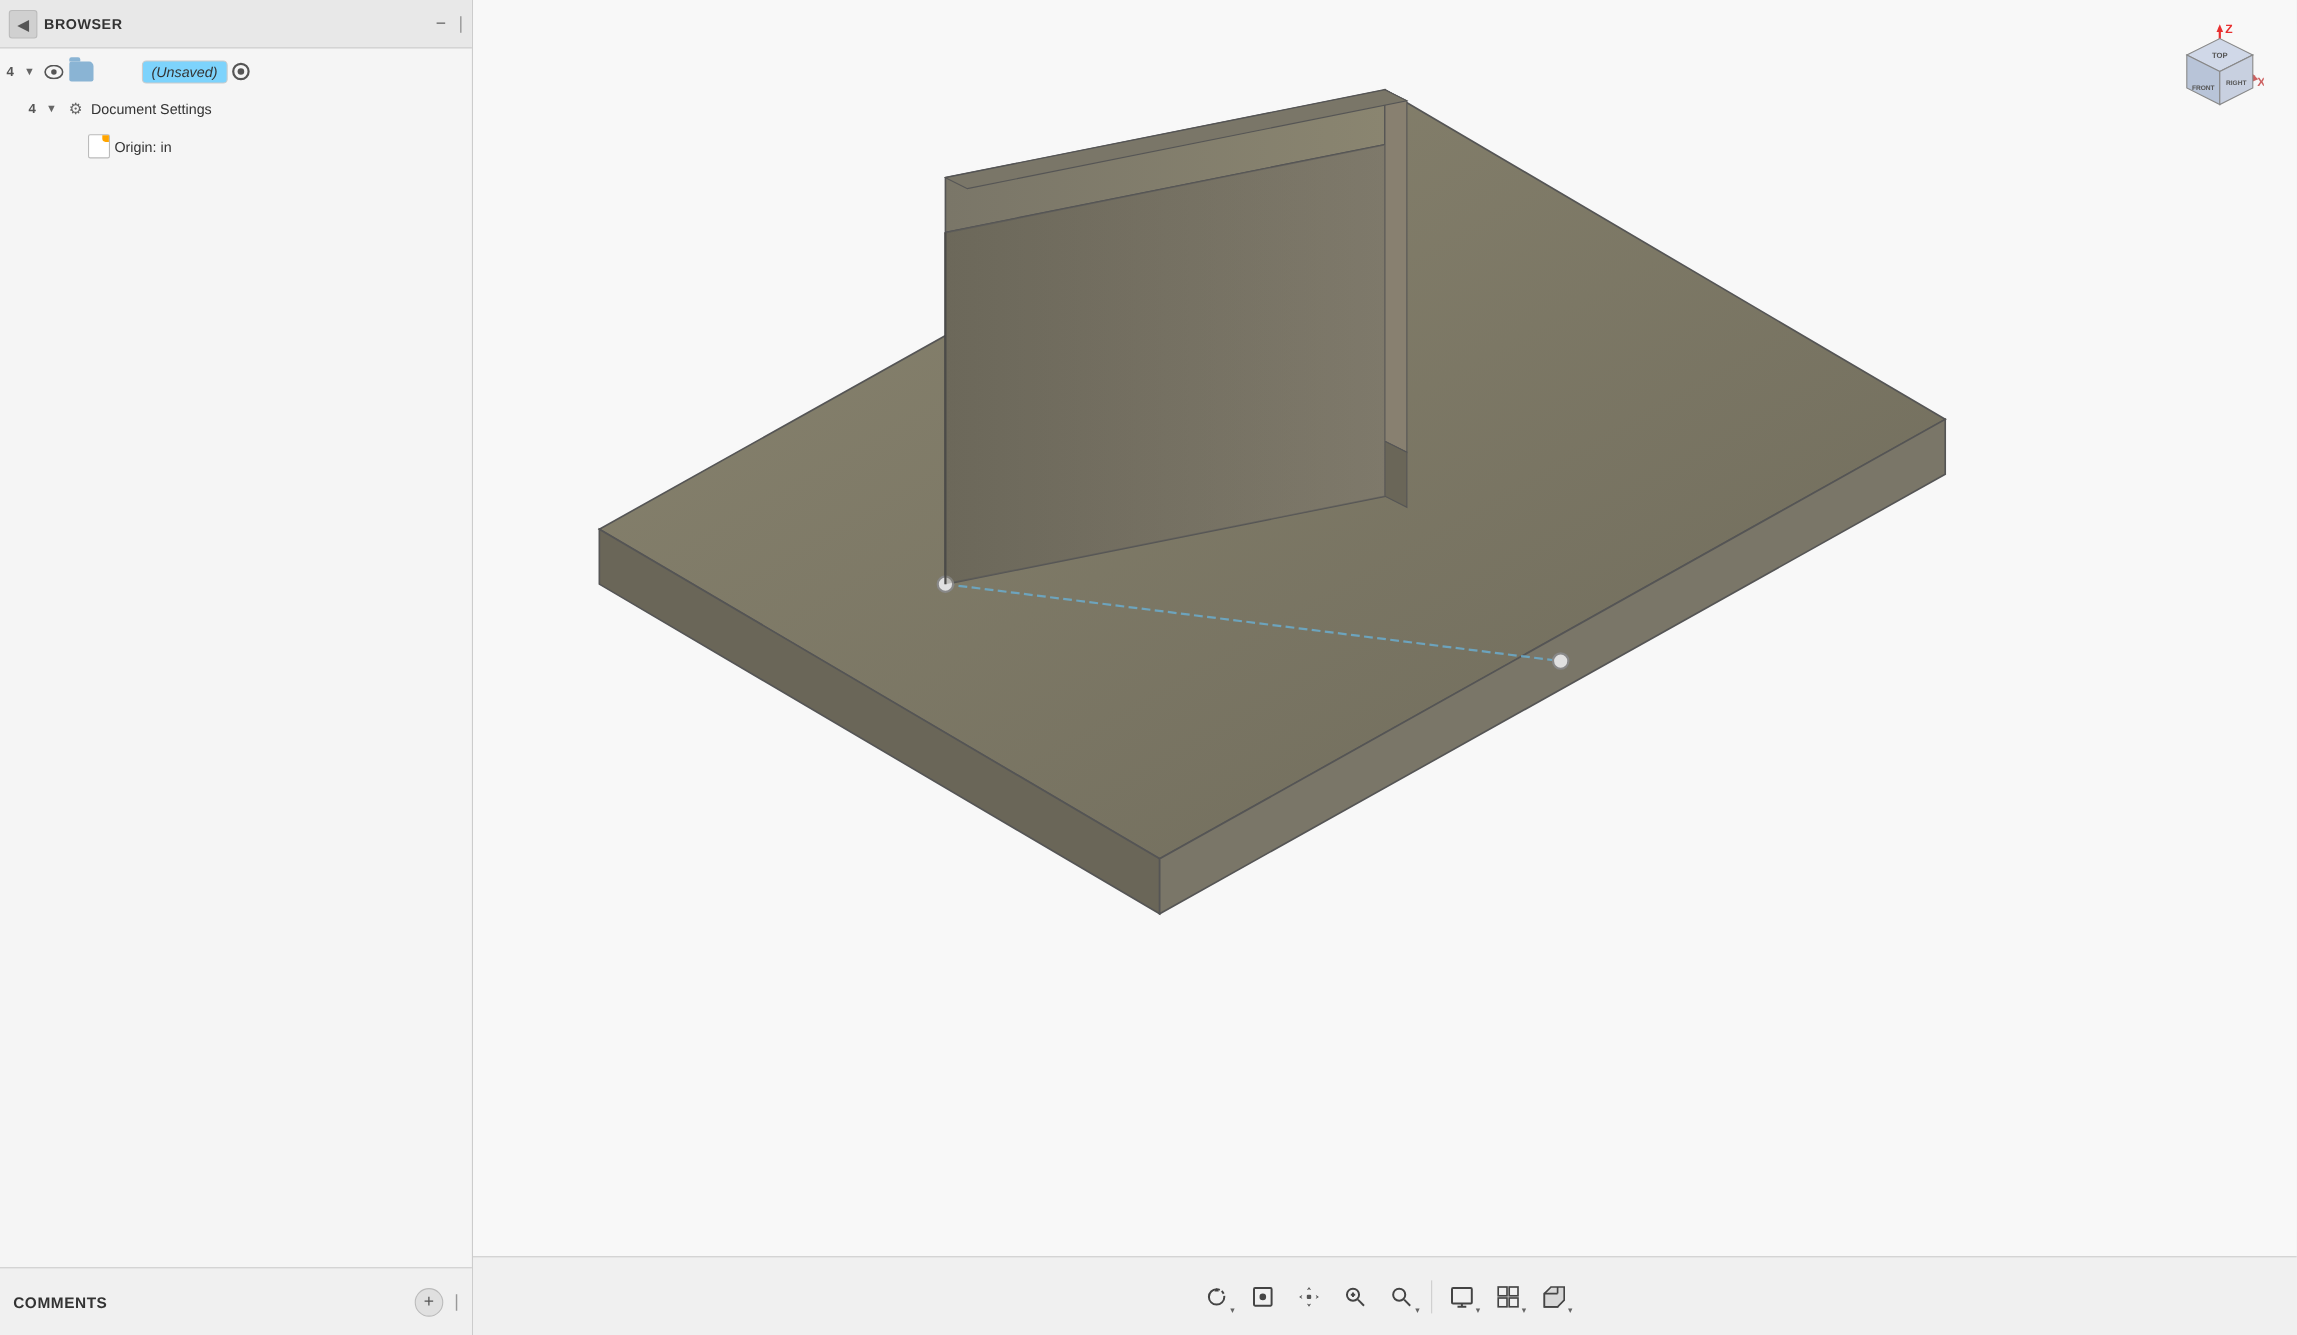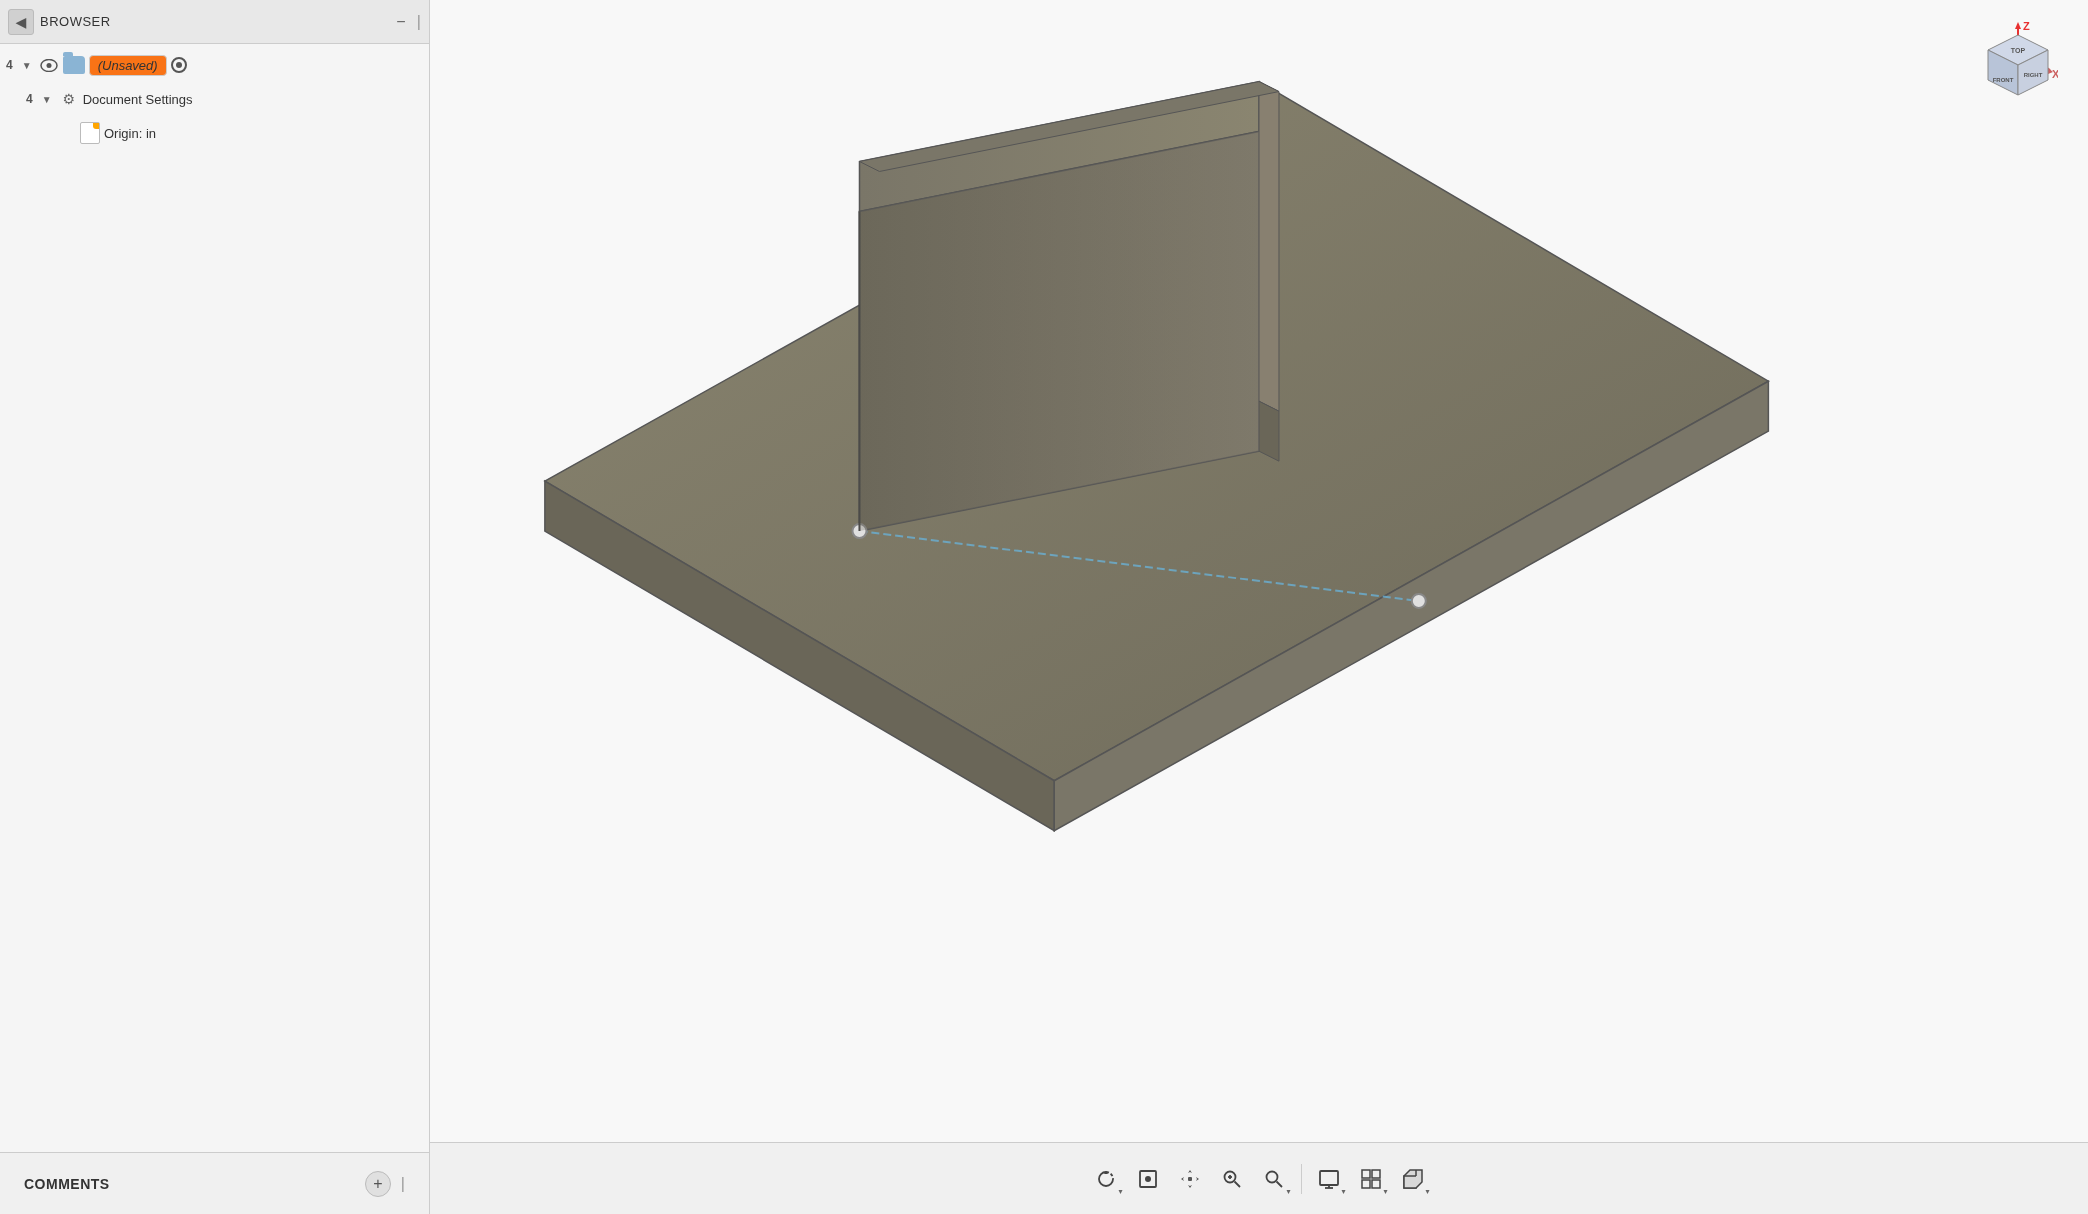--- a/index.html
+++ b/index.html
@@ -40,21 +40,21 @@
       border: 1px solid #bbb;
       border-radius: 3px;
       display: flex; align-items: center; justify-content: center;
       cursor: pointer;
       font-size: 14px;
       color: #555;
     }
 
     .browser-title {
       font-size: 13px;
-      font-weight: 400;
+      font-weight: 700;
       color: #333;
       flex: 1;
       letter-spacing: 0.5px;
     }
 
     .browser-minus {
       width: 20px; height: 20px;
       display: flex; align-items: center; justify-content: center;
       cursor: pointer;
       color: #666;
@@ -157,27 +157,28 @@
 
     .indent-num {
       font-size: 12px;
       color: #555;
       margin-right: 2px;
       font-weight: bold;
     }
 
     
     .unsaved-pill {
-      background: #f97316;
+      background: #7dd3fc;
       border: 1px solid #ccc;
       border-radius: 4px;
       padding: 2px 8px;
       font-size: 13px;
       color: #333;
       font-style: italic;
+      margin-left: 40px;
     }
 
     .record-dot {
       width: 16px; height: 16px;
       border-radius: 50%;
       border: 2px solid #555;
       display: flex; align-items: center; justify-content: center;
       flex-shrink: 0;
     }
     .record-dot-inner {
@@ -186,21 +187,21 @@
       background: #555;
     }
 
     
     #comments-bar {
       height: 62px;
       background: #f0f0f0;
       border-top: 1px solid #ccc;
       display: flex;
       align-items: center;
-      padding: 0 24px;
+      padding: 0 12px;
       gap: 10px;
     }
 
     .comments-label {
       font-size: 14px;
       font-weight: 600;
       color: #333;
       letter-spacing: 0.5px;
       flex: 1;
     }

